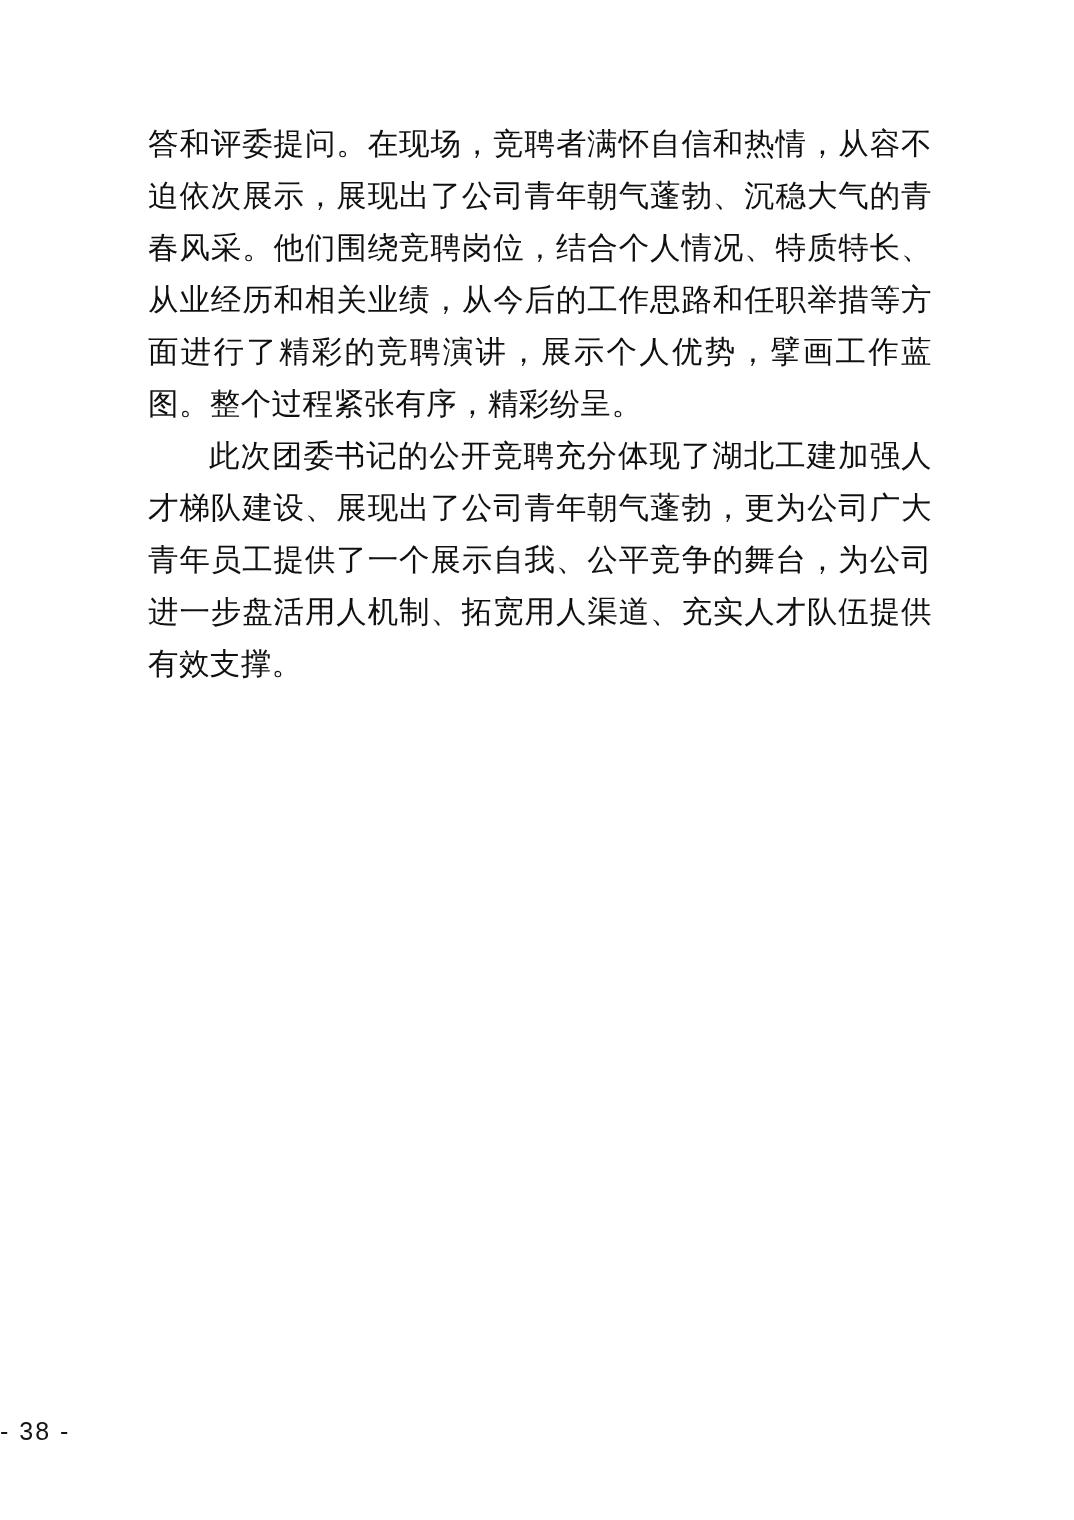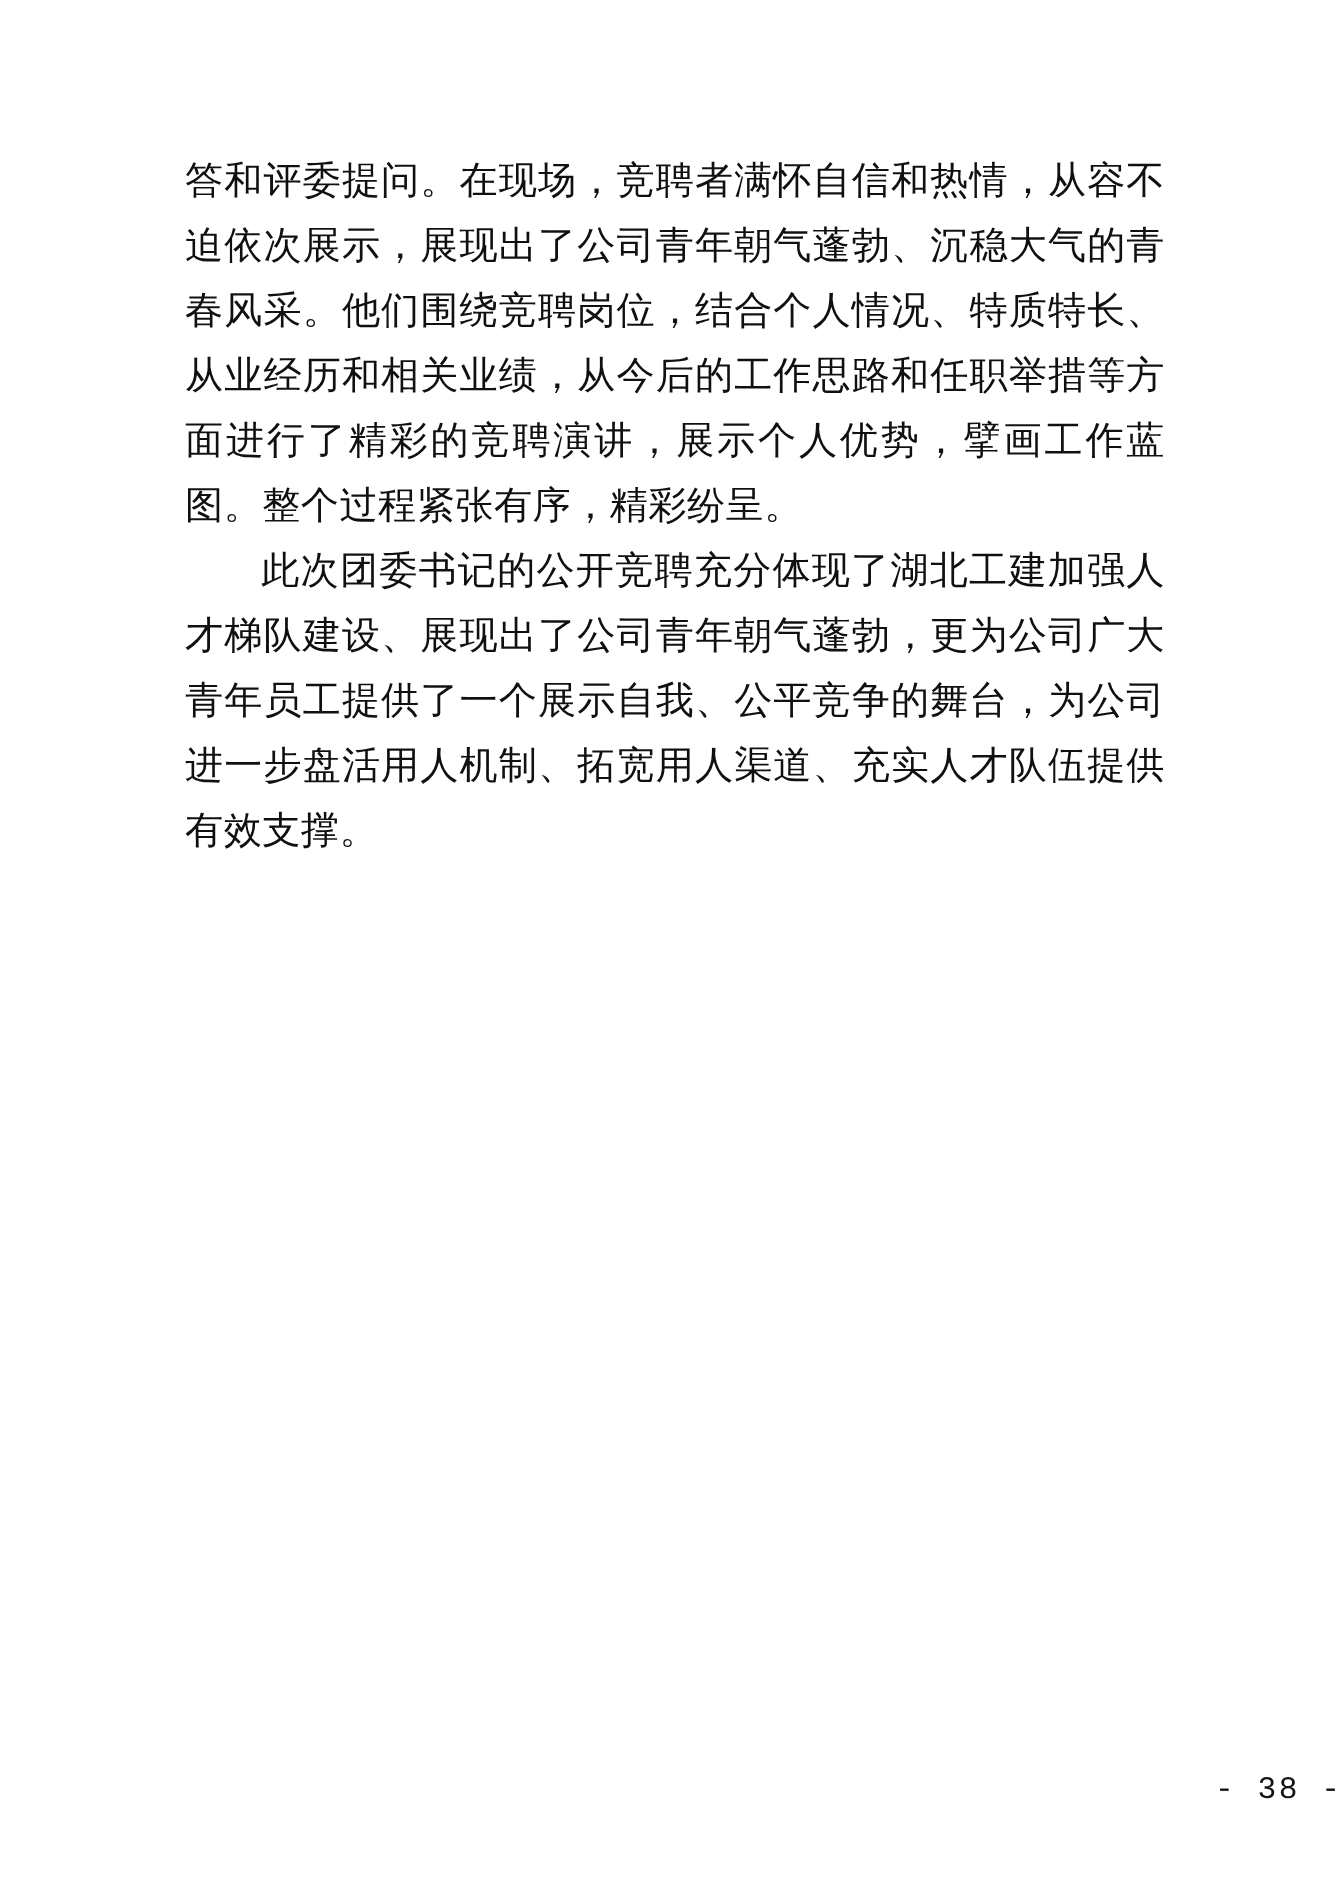--- a/index.html
+++ b/index.html
@@ -38,25 +38,25 @@
     margin-top: 0;
   }
   .indent {
     text-indent: 61px;
   }
   .footer {
     position: absolute;
     left: 0;
     right: 0;
     bottom: 74px;
-    text-align: right;
+    text-align: left;
     font-size: 25px;
     letter-spacing: 2px;
     color: #141414;
-    font-family: Liberation Mono, monospace;
+    font-family: Liberation Sans, sans-serif;
   }
 </style>
 </head>
 <body>
 
 <div class="page">
 
   <div class="content">
     <p class="para">答和评委提问。在现场，竞聘者满怀自信和热情，从容不迫依次展示，展现出了公司青年朝气蓬勃、沉稳大气的青春风采。他们围绕竞聘岗位，结合个人情况、特质特长、从业经历和相关业绩，从今后的工作思路和任职举措等方面进行了精彩的竞聘演讲，展示个人优势，擘画工作蓝图。整个过程紧张有序，精彩纷呈。</p>
     <p class="para indent">此次团委书记的公开竞聘充分体现了湖北工建加强人才梯队建设、展现出了公司青年朝气蓬勃，更为公司广大青年员工提供了一个展示自我、公平竞争的舞台，为公司进一步盘活用人机制、拓宽用人渠道、充实人才队伍提供有效支撑。</p>

